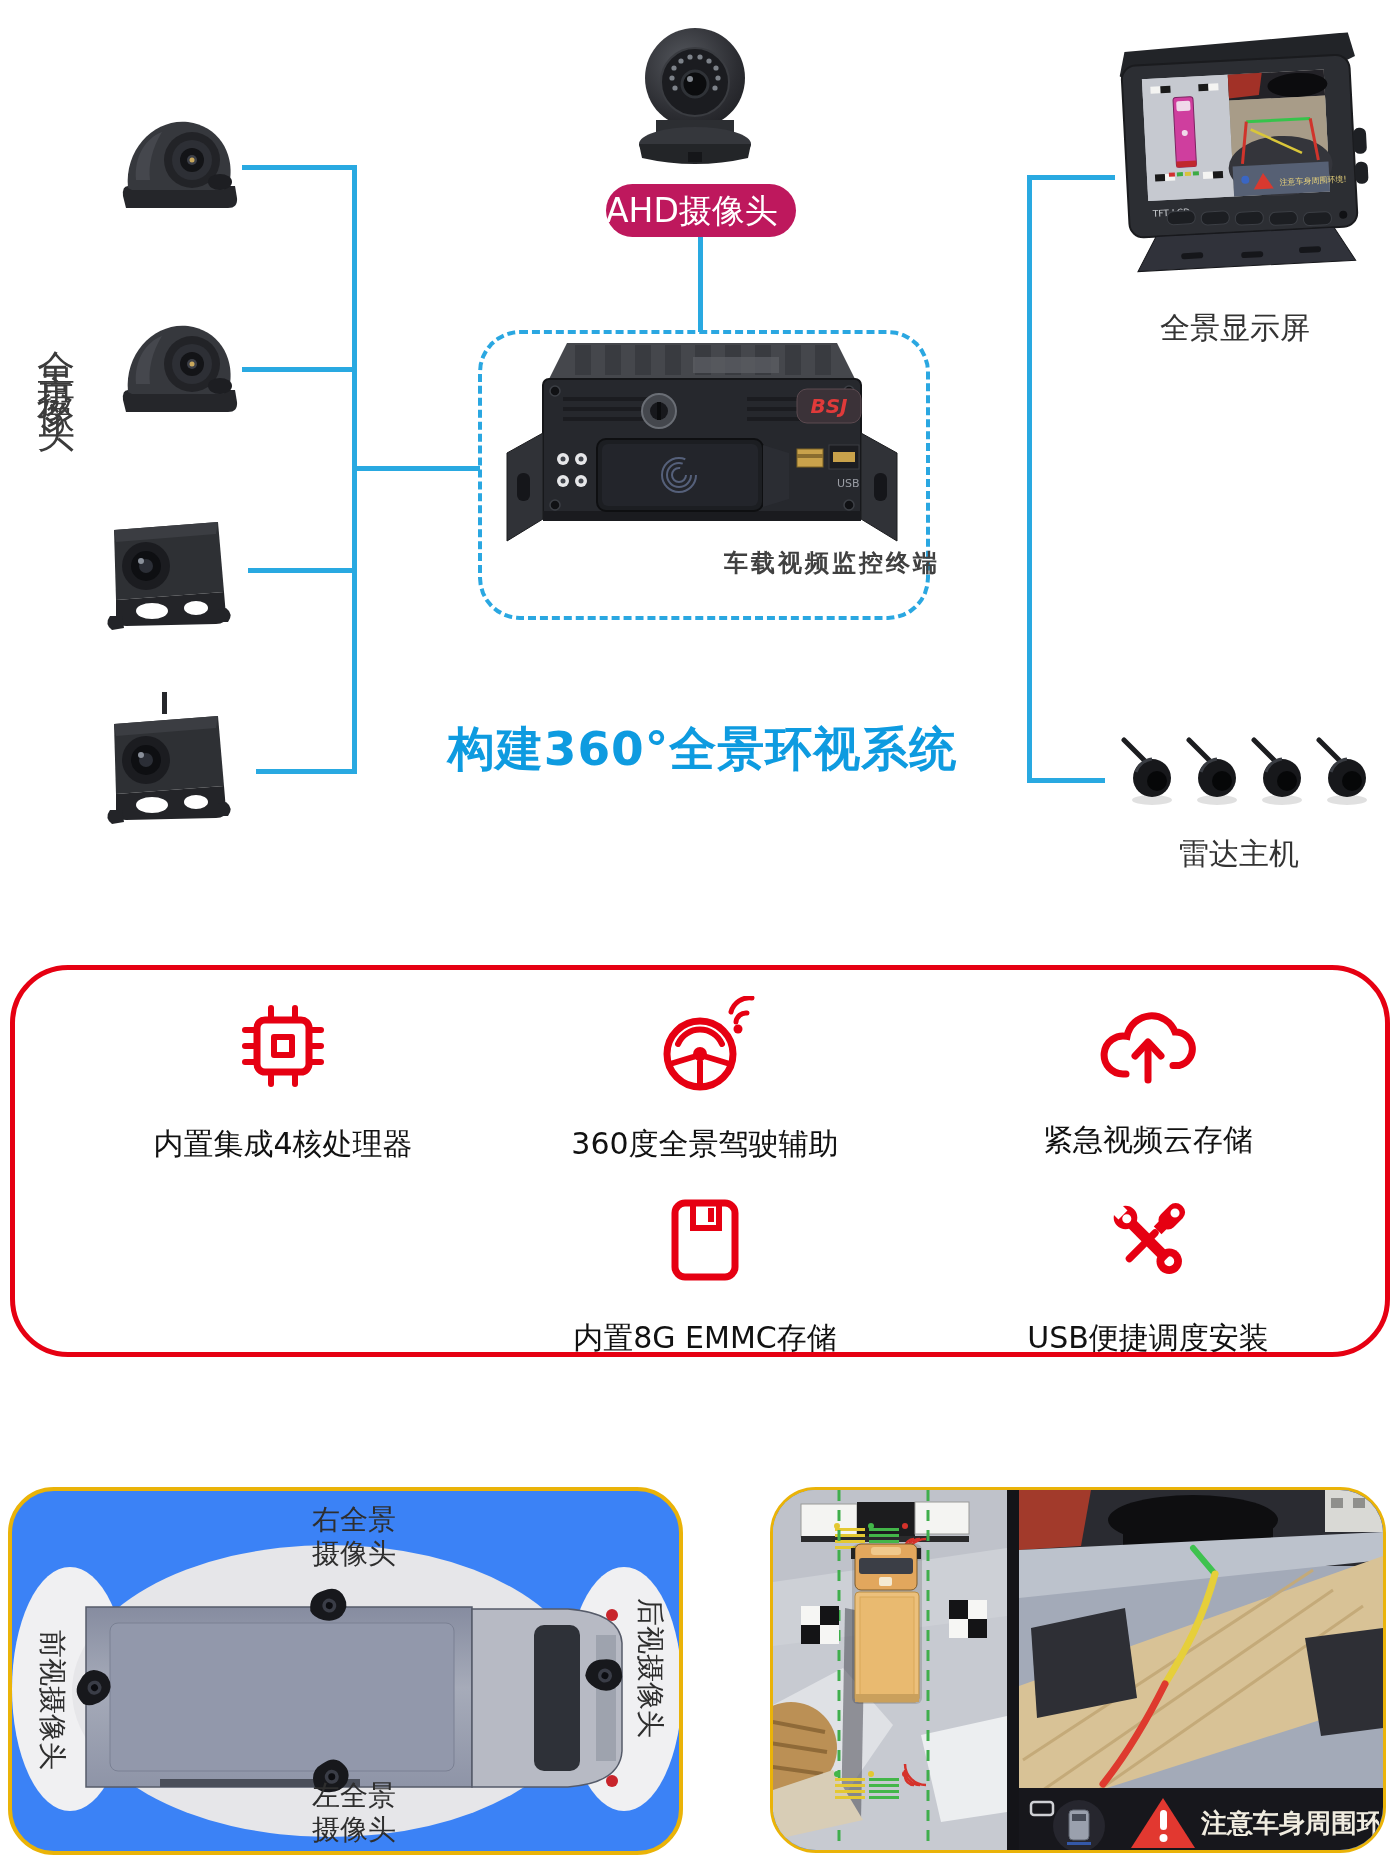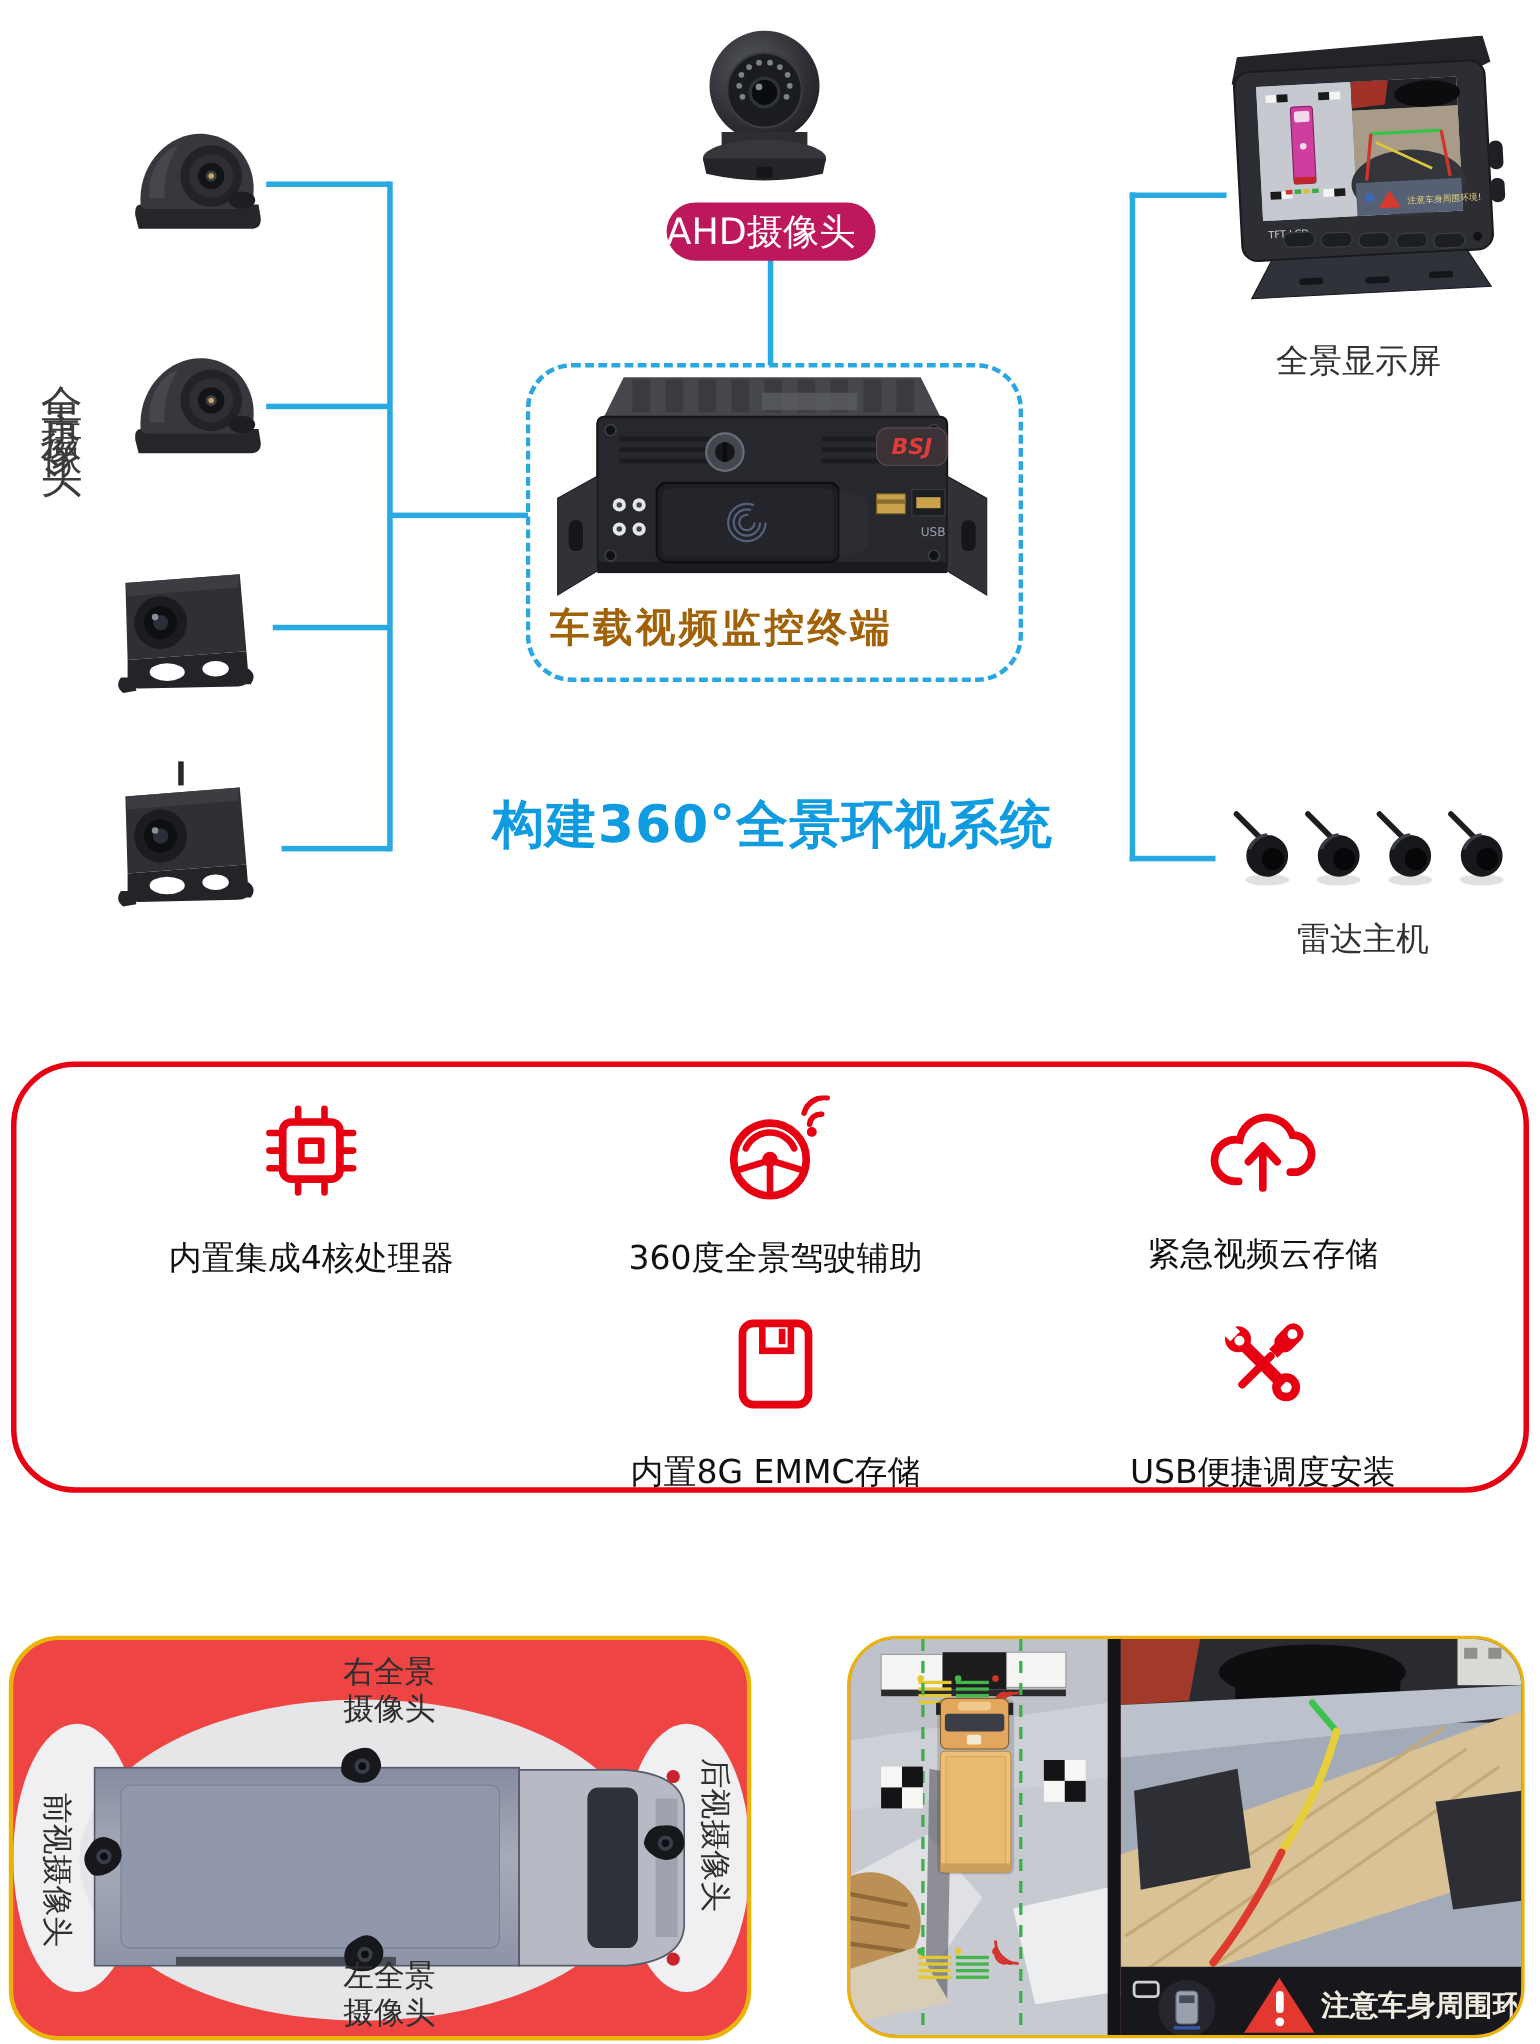--- a/index.html
+++ b/index.html
@@ -6,26 +6,26 @@
   .stage{position:relative;width:1400px;height:1858px;background:#ffffff;overflow:hidden;
          font-family:"DejaVu Sans","Liberation Sans",sans-serif;}
   .abs{position:absolute;}
   .line{position:absolute;background:#29a9e1;}
   .vtext{writing-mode:vertical-lr;text-orientation:upright;font-size:38px;letter-spacing:16px;
          color:#3b3b3b;font-weight:500;}
   .pill{background:#be185d;color:#fff;border-radius:27px;text-align:left;
         font-size:33px;line-height:53px;font-weight:500;}
   .dashedbox{border:4px dashed #2aa7e1;border-radius:42px;}
   .caption{color:#333;font-size:30px;text-align:center;}
-  .dvrcap{color:#a16207;font-size:36px;font-weight:700;text-align:left;letter-spacing:3px;}
+  .dvrcap{color:#404040;font-size:24px;font-weight:700;text-align:right;letter-spacing:3px;}
   .headline{color:#0e9be0;font-size:47px;font-weight:800;text-align:center;letter-spacing:1px;}
   .featbox{border:5px solid #e60012;border-radius:58px;background:#fff;}
   .featcell{display:flex;flex-direction:column;align-items:center;}
   .featlabel{font-size:30px;color:#111;text-align:center;white-space:nowrap;}
-  .panel{border:3px solid #eab308;border-radius:46px;background:#ef4444;overflow:hidden;}
+  .panel{border:3px solid #eab308;border-radius:46px;background:#3b82f6;overflow:hidden;}
   .vp-label{font-size:28px;line-height:34px;color:#2e2e2e;text-align:center;}
   .rot90{transform:rotate(90deg);transform-origin:center center;white-space:nowrap;}
   .warn{font-size:26px;font-weight:600;color:#f0ece0;white-space:nowrap;overflow:hidden;}
   svg{display:block;}
 </style>
 </head>
 <body>
 
 <div class="stage">
 

